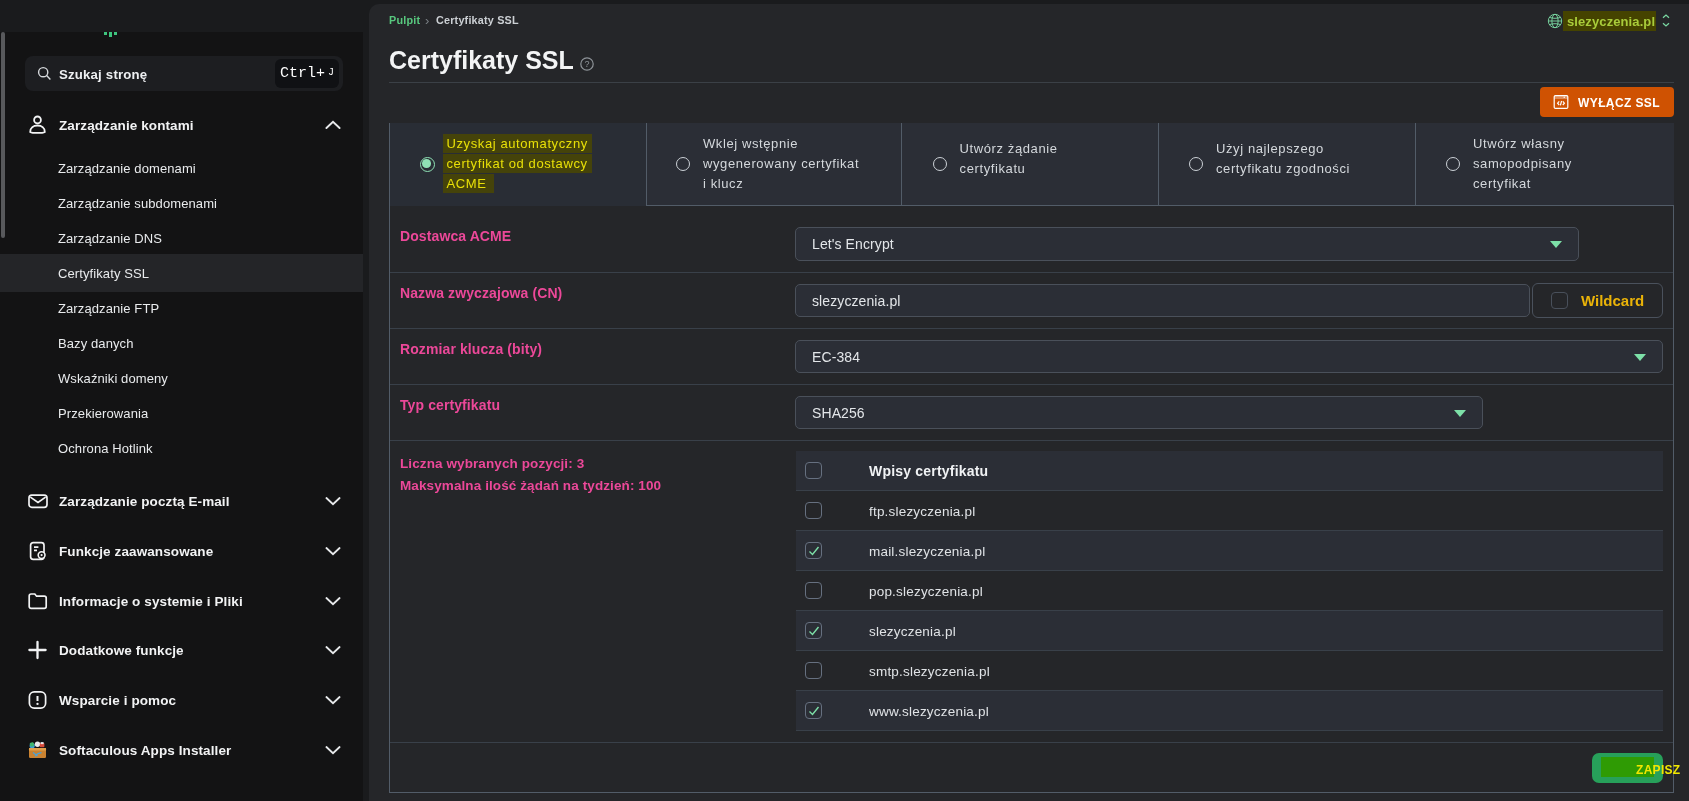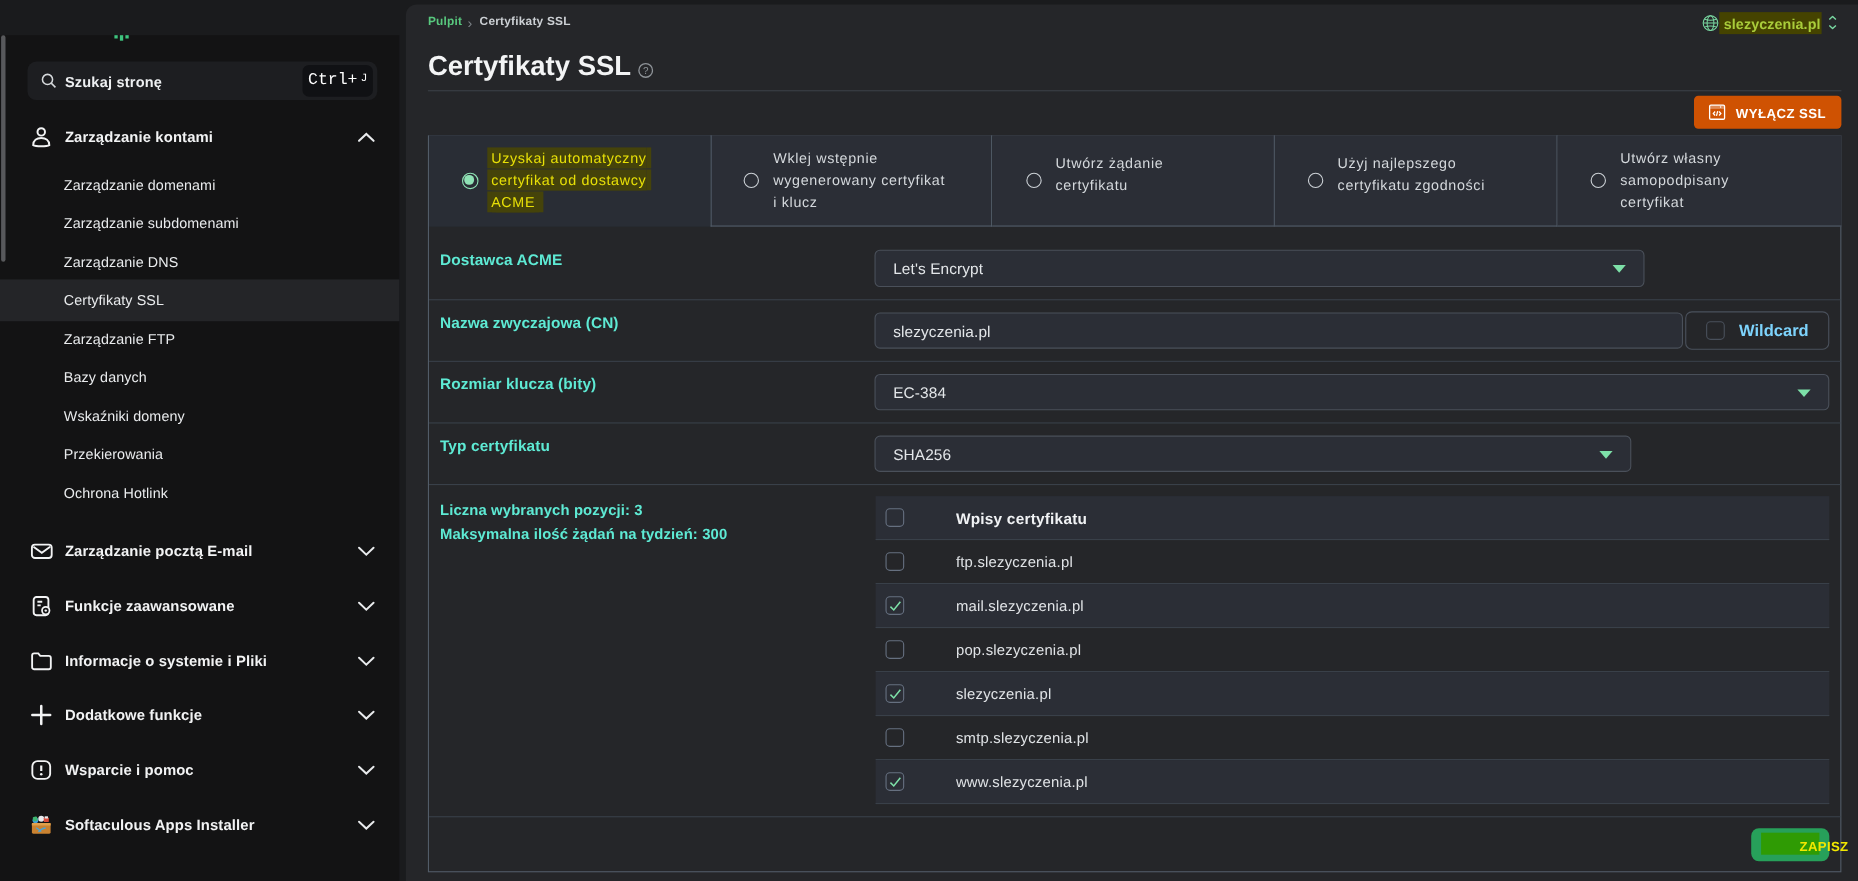--- a/index.html
+++ b/index.html
@@ -30,21 +30,21 @@
   #box { position:absolute; left:389px; top:123px; width:1285px; height:670px; border:1px solid #525c68; }
   .tab { position:absolute; top:123px; height:83px; background:#2b2e36; border-right:1px solid #525c68; }
   .tab.last { border-right:none; }
   .tab.bb { border-bottom:1px solid #525c68; height:83px; }
   .radio-on { position:absolute; width:15px; height:15px; border:1.6px solid #8fe2b5; border-radius:50%; }
   .radio-on:after { content:""; position:absolute; left:1.6px; top:1.6px; width:8.6px; height:8.6px; border-radius:50%; background:#8fe2b5; }
   .radio-off { position:absolute; width:14px; height:14px; border-radius:50%; border:1.7px solid #ccd1d6; }
   .tabtxt { position:absolute; font-size:13px; line-height:20px; color:#d4d8dc; white-space:nowrap; letter-spacing:.6px; }
   .hl { background:#45430a; color:#e8e007; box-shadow:4px 0 0 #45430a, -4px 0 0 #45430a; padding:2px 0 1.5px 0; }
   .sep { position:absolute; left:390px; width:1283px; height:1px; background:#394049; }
-  .flabel { position:absolute; left:400px; font-size:14px; font-weight:700; color:#5eead4; letter-spacing:.1px; }
+  .flabel { position:absolute; left:400px; font-size:14px; font-weight:700; color:#ec4899; letter-spacing:.1px; }
   .ctrl { position:absolute; left:795px; background:#2b2e36; border:1px solid #4a505a; border-radius:5px; color:#e3e6e9; font-size:14px; letter-spacing:.1px; }
   .ctrl .txt { position:absolute; left:16px; top:50%; transform:translateY(-50%); white-space:nowrap; }
   .arr { position:absolute; right:16px; top:50%; margin-top:-3px; width:0; height:0; border-left:6.5px solid transparent; border-right:6.5px solid transparent; border-top:7px solid #7de0a8; }
   .cb { position:absolute; width:17px; height:17px; border:1.5px solid #667080; border-radius:4px; }
   .trow { position:absolute; left:796px; width:867px; height:40px; }
   .trow.lt { background:#2b2e36; }
   .trow .rtxt { position:absolute; left:73px; top:50%; transform:translateY(-50%); font-size:13.5px; color:#e0e3e6; letter-spacing:.2px; }
   .trow .cb { left:9px; top:11px; }
   #zapisz { position:absolute; left:1592px; top:753px; width:71px; height:30px; background:#27a05a; border-radius:7px; }
   #zapisz .zhl { position:absolute; left:9px; top:4px; width:53px; height:19.5px; background:#2f9b04; }
@@ -217,52 +217,52 @@
 <div class="radio-off" style="left:932.6px; top:157px;"></div>
 <div class="tabtxt" style="left:959.6px; top:138.5px;">Utwórz żądanie<br>certyfikatu</div>
 
 <div class="radio-off" style="left:1189px; top:157px;"></div>
 <div class="tabtxt" style="left:1216px; top:138.5px;">Użyj najlepszego<br>certyfikatu zgodności</div>
 
 <div class="radio-off" style="left:1446px; top:157px;"></div>
 <div class="tabtxt" style="left:1473px; top:134px;">Utwórz własny<br>samopodpisany<br>certyfikat</div>
 
 <div class="flabel" style="top:228px;">Dostawca ACME</div>
-<div class="ctrl" style="top:227px; width:700px; height:34px;">
+<div class="ctrl" style="top:227px; width:784px; height:34px;">
     <span class="txt">Let's Encrypt</span>
     <span class="arr"></span>
   </div>
 <div class="sep" style="top:272px;"></div>
 
 <div class="flabel" style="top:285px;">Nazwa zwyczajowa (CN)</div>
 <div class="ctrl" style="top:284px; width:735px; height:33px;">
     <span class="txt">slezyczenia.pl</span>
   </div>
 <div class="abs" style="left:1532px; top:283px; width:131px; height:35px; border:1.5px solid #4a515c; border-radius:6px;">
   <div class="cb" style="left:18px; top:7.5px; border-color:#49505b;"></div>
-  <div class="abs" style="left:48px; top:8px; font-size:15px; font-weight:700; color:#7dd3fc;">Wildcard</div>
+  <div class="abs" style="left:48px; top:8px; font-size:15px; font-weight:700; color:#eab308;">Wildcard</div>
 </div>
 <div class="sep" style="top:328px;"></div>
 
 <div class="flabel" style="top:341px;">Rozmiar klucza (bity)</div>
 <div class="ctrl" style="top:340px; width:868px; height:33px;">
     <span class="txt">EC-384</span>
     <span class="arr"></span>
   </div>
 <div class="sep" style="top:384px;"></div>
 
 <div class="flabel" style="top:397px;">Typ certyfikatu</div>
 <div class="ctrl" style="top:396px; width:688px; height:33px;">
     <span class="txt">SHA256</span>
     <span class="arr"></span>
   </div>
 <div class="sep" style="top:440px;"></div>
 
 <div class="flabel" style="top:456px; font-size:13.5px;">Liczna wybranych pozycji: 3</div>
-<div class="flabel" style="top:478px; font-size:13.5px;">Maksymalna ilość żądań na tydzień: 300</div>
+<div class="flabel" style="top:478px; font-size:13.5px;">Maksymalna ilość żądań na tydzień: 100</div>
 
 <div class="trow lt" style="top:451px;">
     <div class="cb"></div>
     <div class="rtxt" style="font-weight:700; font-size:14px; color:#f0f2f4;">Wpisy certyfikatu</div>
   </div>
 <div class="trow" style="top:491px;">
     <div class="cb"></div>
     <div class="rtxt">ftp.slezyczenia.pl</div>
   </div>
 <div class="trow lt" style="top:531px;">

